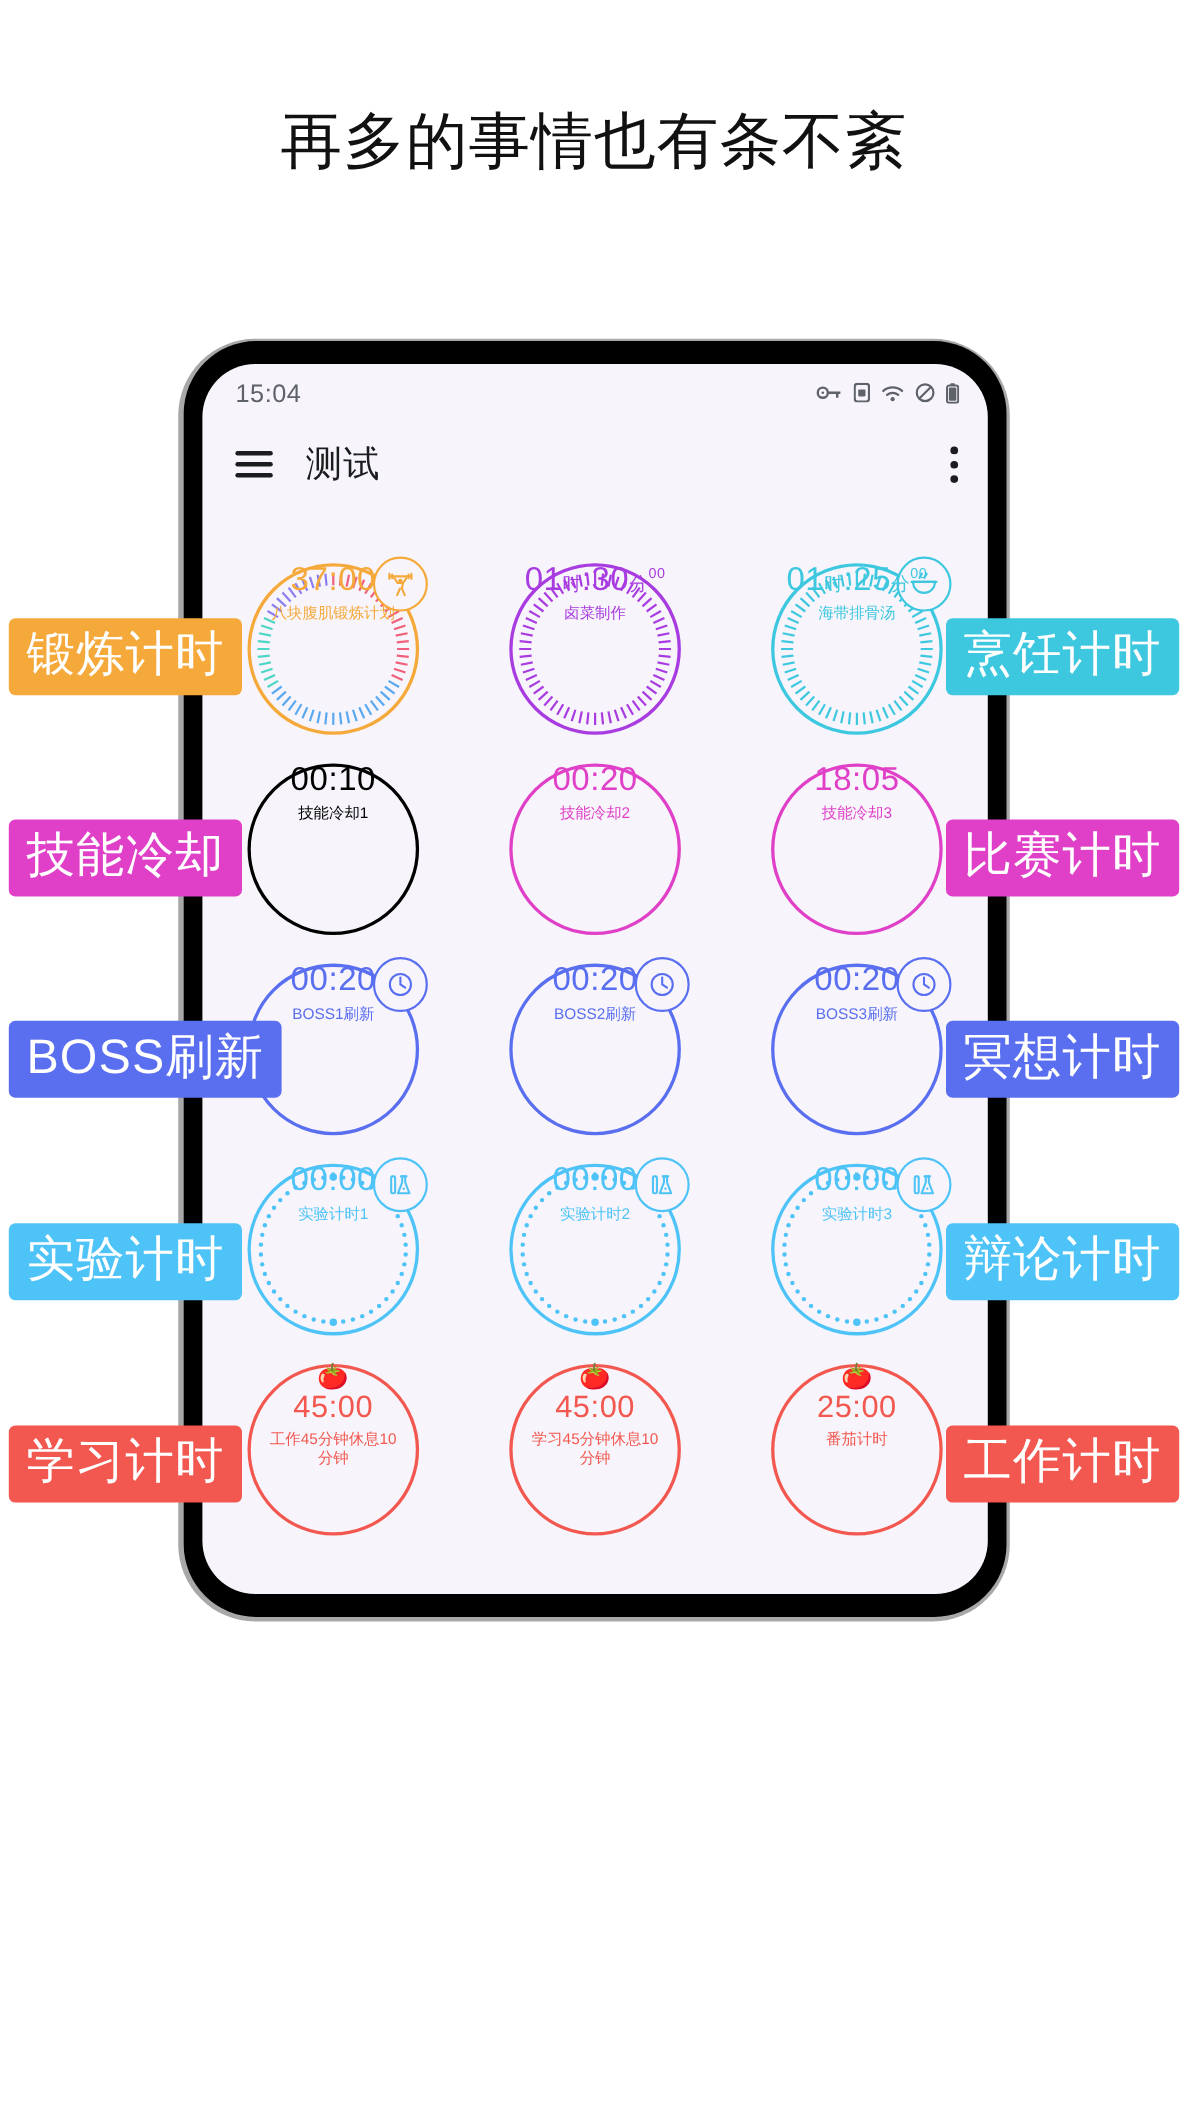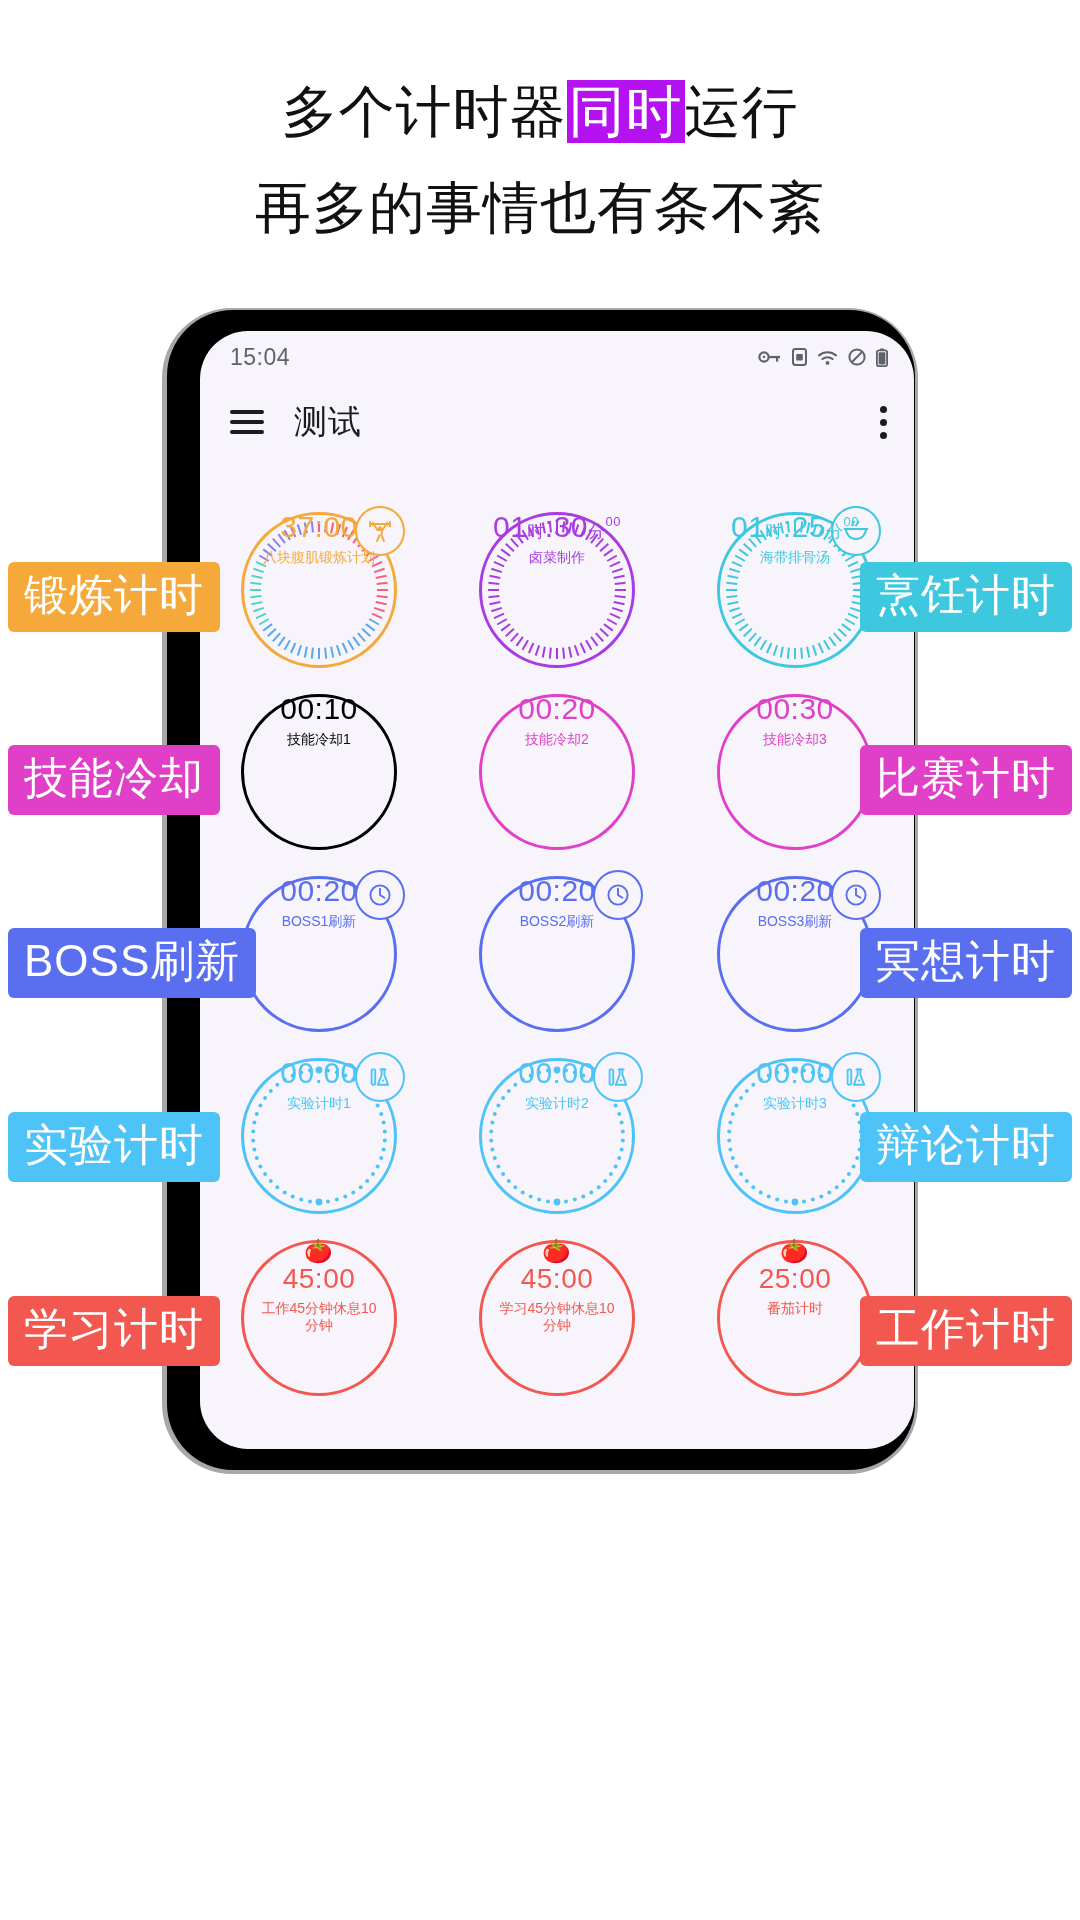--- a/index.html
+++ b/index.html
@@ -43,21 +43,21 @@
   }
   .phone-body {
     position: absolute;
     left: 167px; top: 310px;
     width: 748px; height: 1160px;
     border-radius: 66px;
     background: #000000;
   }
   .phone-screen {
     position: absolute;
-    left: 200px; top: 331px;
+    left: 184px; top: 331px;
     width: 714px; height: 1118px;
     border-radius: 48px;
     background: #f7f5fb;
     overflow: hidden;
   }
 
   
   .statusbar {
     position: absolute;
     top: 0; left: 0; width: 714px; height: 52px;
@@ -166,21 +166,20 @@
   }
   .callout.left { left: 8px; }
   .callout.right { right: 8px; }
 </style>
 </head>
 <body>
 
 <div id="page">
 
   <div class="headline">
-    <span><span>多个计时器</span><span class="hl" style="background: rgb(180, 18, 240);">同时</span><span>运行</span></span>
     <span class="line2">再多的事情也有条不紊</span>
   </div>
 
   <div class="phone-shadow"></div>
   <div class="phone-body"></div>
 
   <div class="phone-screen">
 
     <div class="statusbar">
       <span class="status-time">15:04</span>
@@ -476,21 +475,21 @@
             <div class="ticks"></div>
             <div class="inner">
               <div class="t-time">00:20</div>
               <div class="t-name">技能冷却2</div>
             </div>
           </div>
           <div class="timer" style="color: rgb(224, 64, 200);">
             <div class="ring"></div>
             <div class="ticks"></div>
             <div class="inner">
-              <div class="t-time">00:30</div>
+              <div class="t-time">18:05</div>
               <div class="t-name">技能冷却3</div>
             </div>
           </div>
         </div>
         <div class="grid-row">
           <div class="timer" style="color: rgb(90, 110, 240);">
             <div class="ring"></div>
             <div class="ticks"></div>
             <div class="badge">
               <svg width="30" height="30" viewBox="0 0 30 30">

